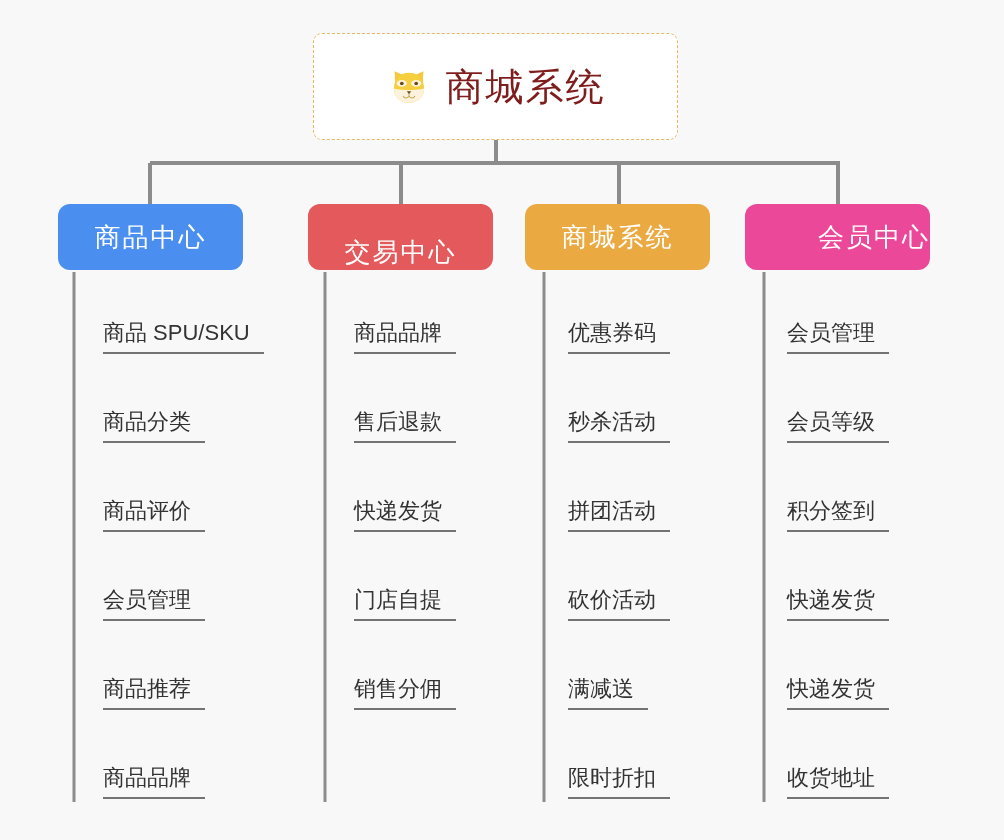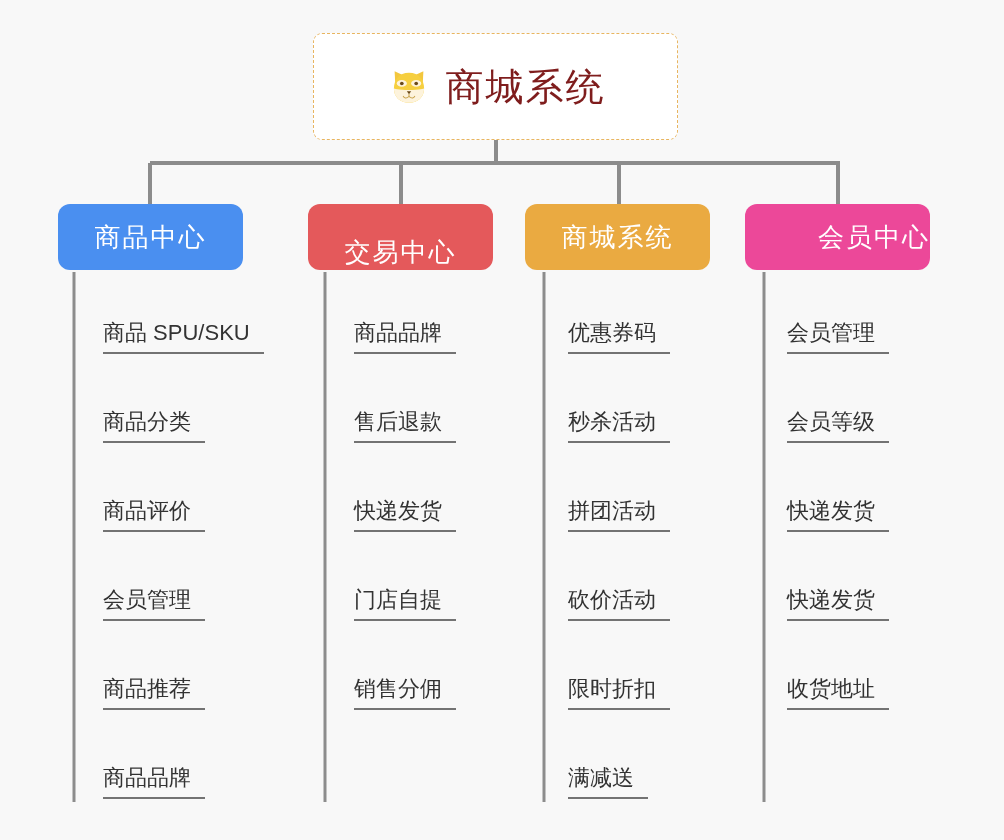--- a/index.html
+++ b/index.html
@@ -202,39 +202,42 @@
           <div class="leaf-item">
             <span class="leaf-label">秒杀活动</span>
           </div>
           <div class="leaf-item">
             <span class="leaf-label">拼团活动</span>
           </div>
           <div class="leaf-item">
             <span class="leaf-label">砍价活动</span>
           </div>
           <div class="leaf-item">
+            <span class="leaf-label">满减送</span>
+          </div>
+          <div class="leaf-item">
             <span class="leaf-label">限时折扣</span>
-          </div>
-          <div class="leaf-item">
-            <span class="leaf-label">满减送</span>
           </div>
         </div>
       </div>
       <div class="column" style="left: 745px; width: 185px;">
         <div class="cat-box" style="background: #ec4899; width: 185px; justify-content: flex-end;">
           <span>会员中心</span>
         </div>
         <div class="leaf-list" style="margin-left: 12px;">
           <div class="leaf-item">
             <span class="leaf-label">会员管理</span>
           </div>
           <div class="leaf-item">
             <span class="leaf-label">会员等级</span>
           </div>
           <div class="leaf-item">
+            <span class="leaf-label">积分签到</span>
+          </div>
+          <div class="leaf-item">
             <span class="leaf-label">快递发货</span>
           </div>
           <div class="leaf-item">
             <span class="leaf-label">快递发货</span>
           </div>
           <div class="leaf-item">
             <span class="leaf-label">收货地址</span>
           </div>
         </div>
       </div>

